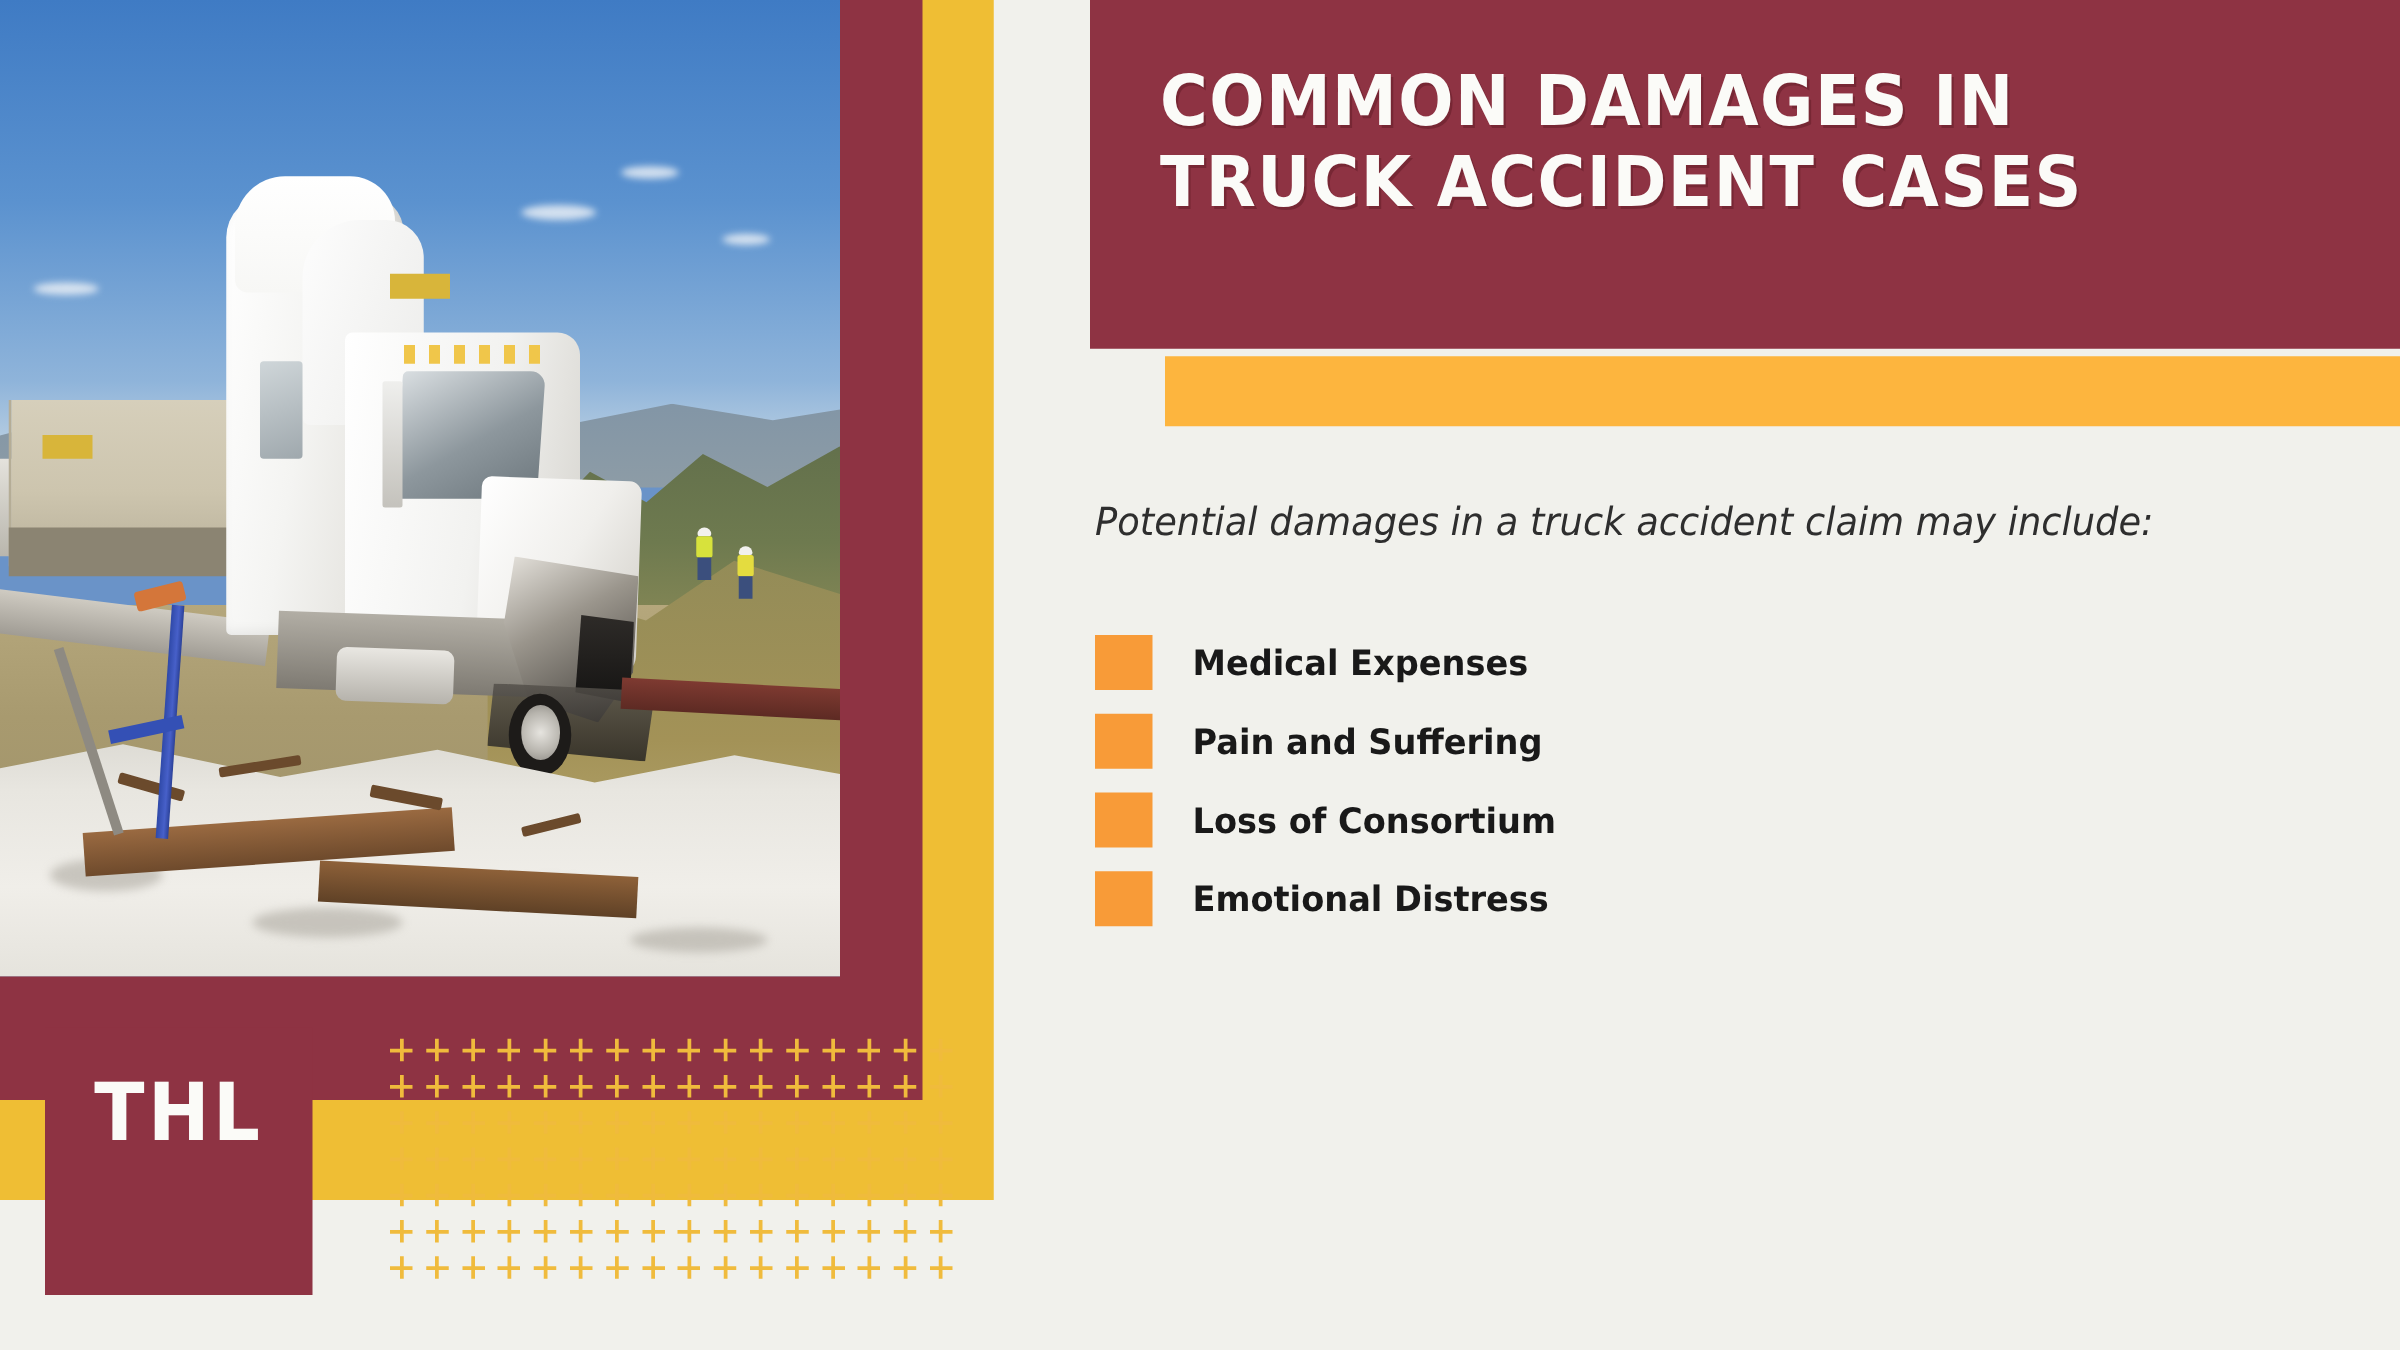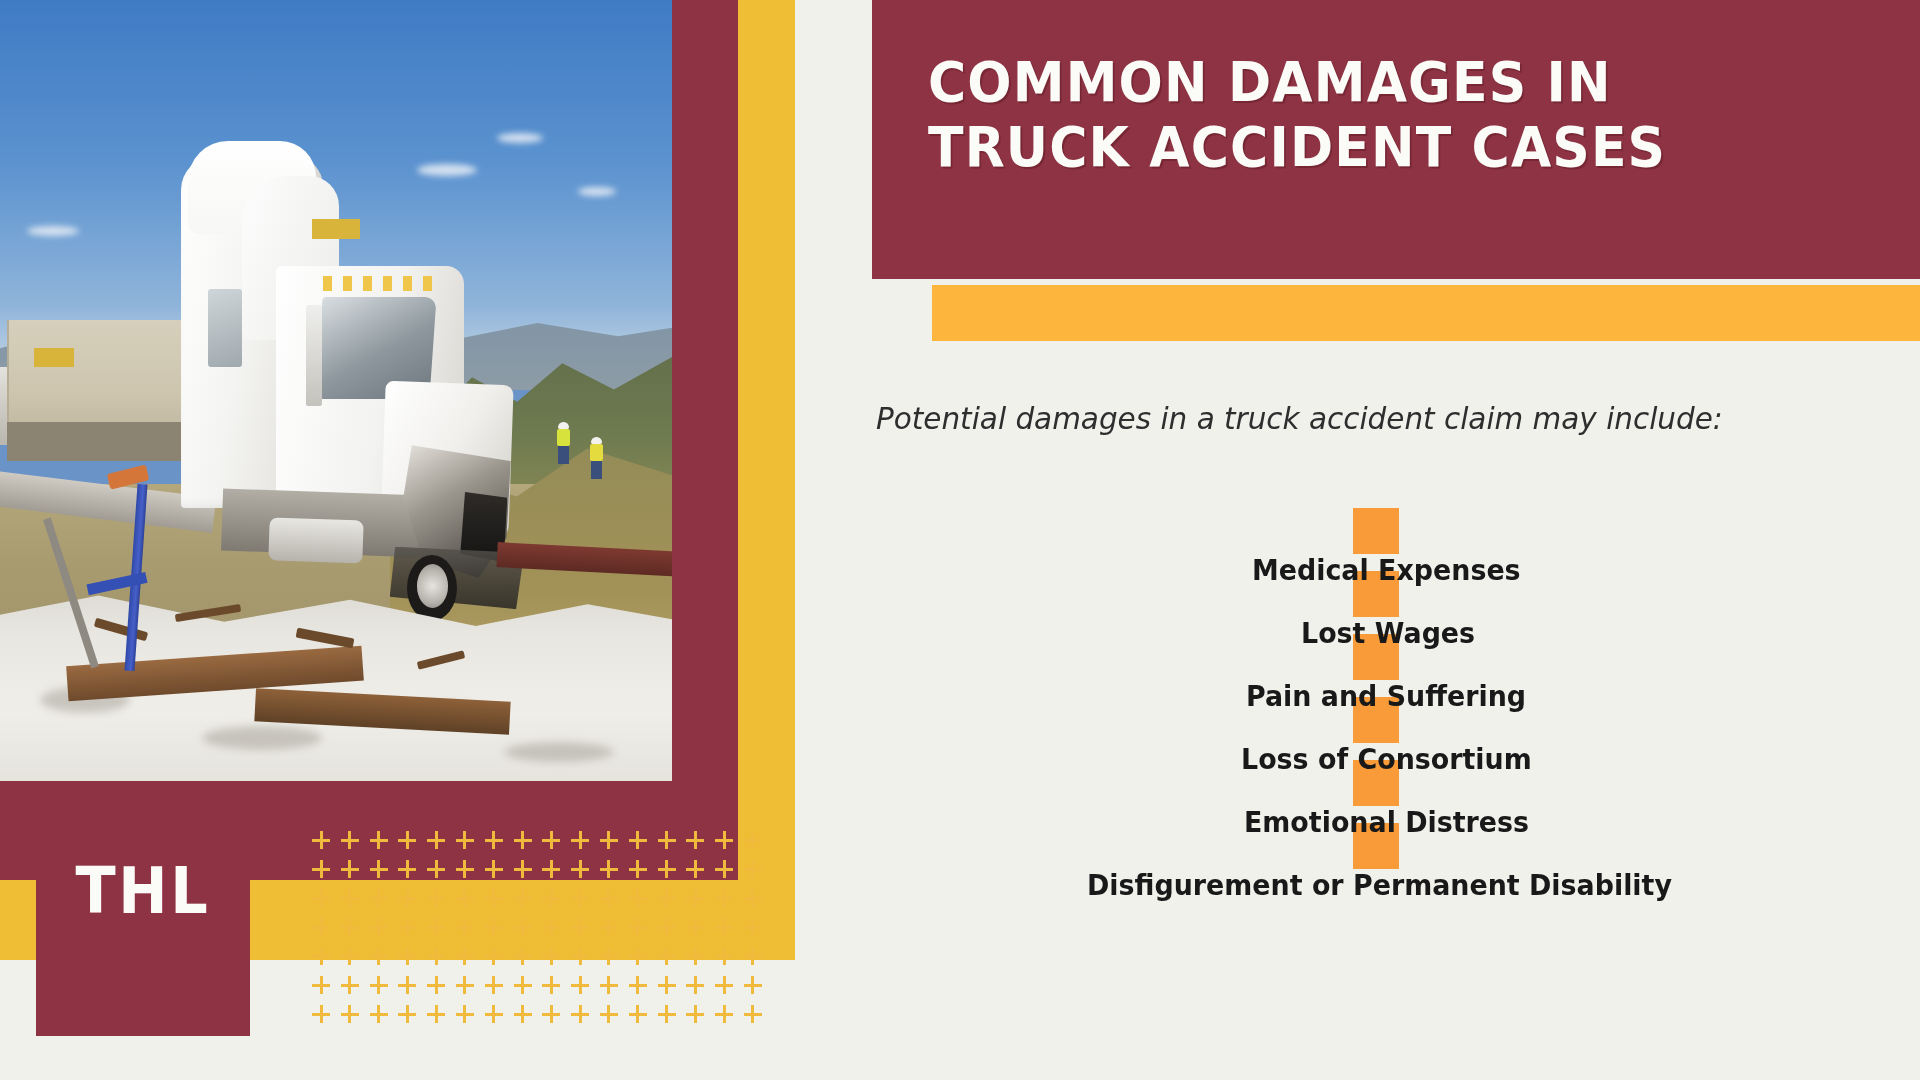--- a/index.html
+++ b/index.html
@@ -161,21 +161,21 @@
     font-size:31px;
     line-height:1.42;
     color:#2E2E2E;
     transform:scaleX(0.95);
     transform-origin:left top;
   }
   .list{
     position:absolute;left:876px;top:508px;width:1000px;
   }
   .li{
-    display:flex;align-items:center;height:44px;margin-bottom:19px;flex-direction:column;
+    display:flex;align-items:center;height:44px;margin-bottom:19px;
   }
   .li-sq{
     width:46px;height:44px;background:#F89B38;flex:0 0 46px;
   }
   .li-tx{
     margin-left:32px;
     font-family:"DejaVu Sans", sans-serif;
     font-weight:bold;
     font-size:28px;
     color:#191919;
@@ -289,38 +289,30 @@
 
   <div class="intro">Potential damages in a truck accident claim may include:</div>
 
   <div class="list">
     <div class="li">
       <div class="li-sq"></div>
       <div class="li-tx">Medical Expenses</div>
     </div>
     <div class="li">
       <div class="li-sq"></div>
-      <div class="li-tx">Lost Wages</div>
-    </div>
-    <div class="li">
-      <div class="li-sq"></div>
       <div class="li-tx">Pain and Suffering</div>
     </div>
     <div class="li">
       <div class="li-sq"></div>
       <div class="li-tx">Loss of Consortium</div>
     </div>
     <div class="li">
       <div class="li-sq"></div>
       <div class="li-tx">Emotional Distress</div>
     </div>
-    <div class="li">
-      <div class="li-sq"></div>
-      <div class="li-tx">Disfigurement or Permanent Disability</div>
-    </div>
   </div>
 
   <div class="logo">
     <div class="logo-tx">THL</div>
   </div>
 
   <div class="plusgrid">
       <div class="prow">
         <div class="plus"></div>
         <div class="plus"></div>

